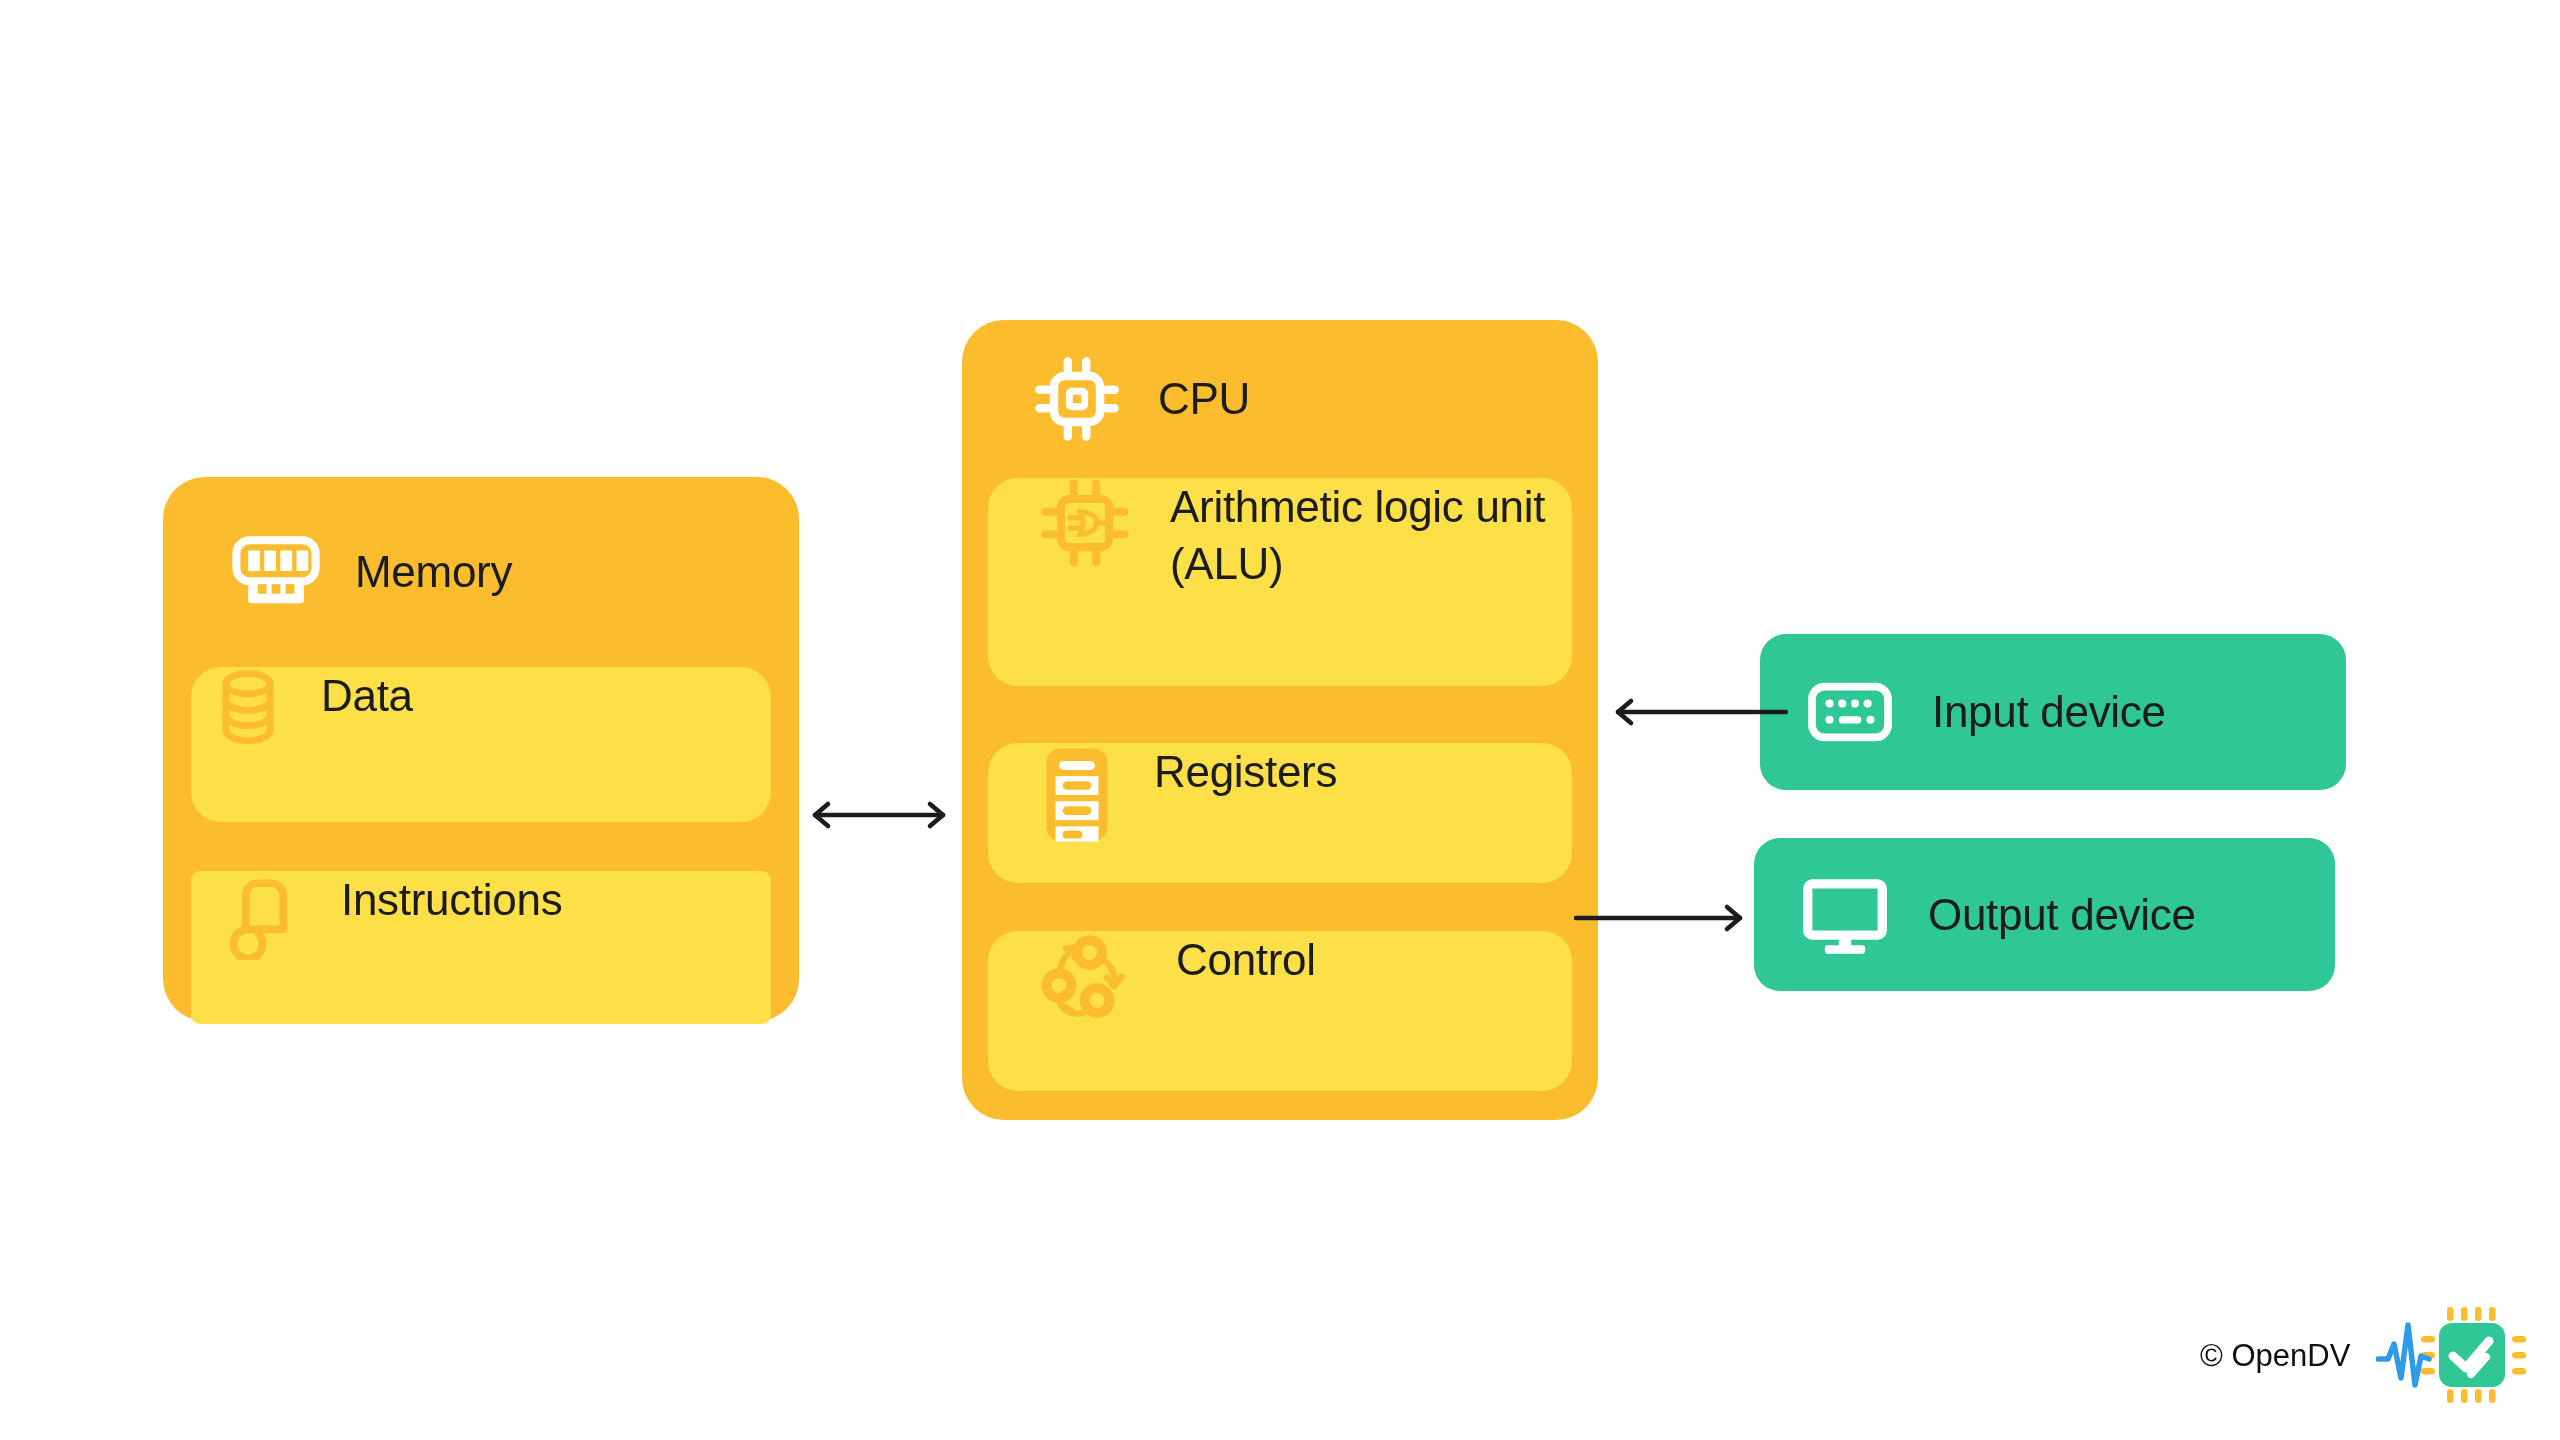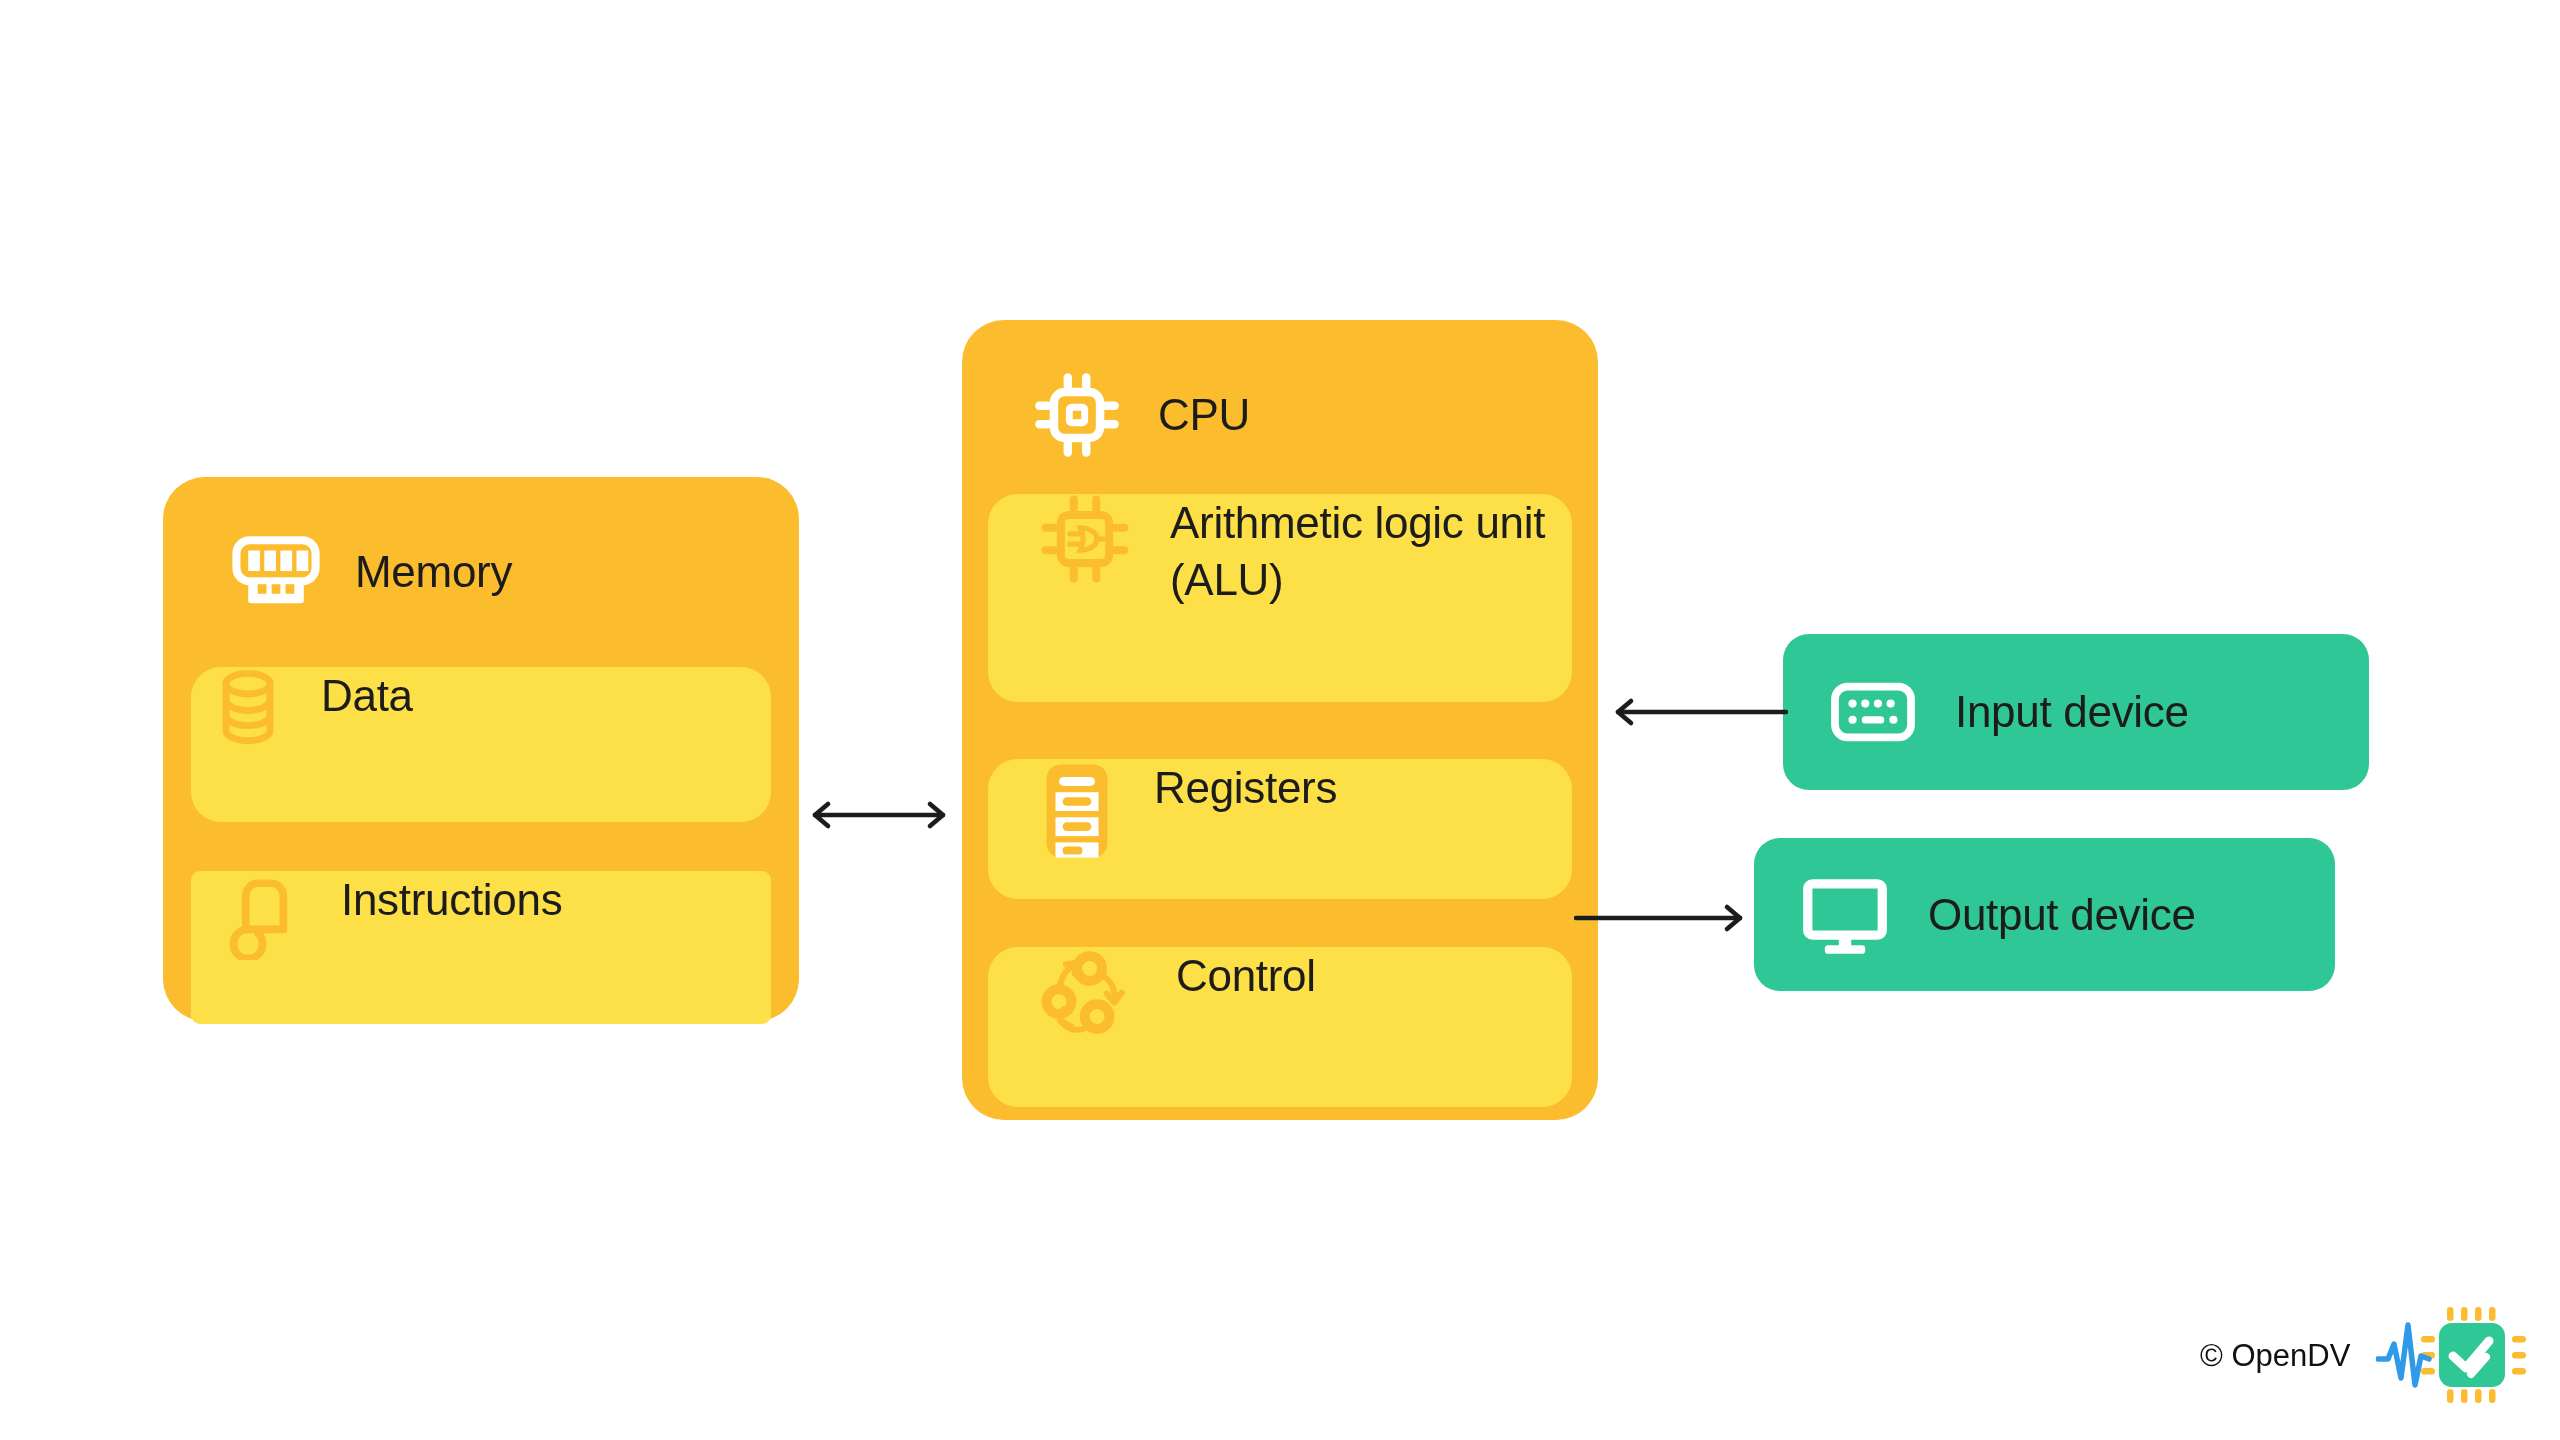--- a/index.html
+++ b/index.html
@@ -2,37 +2,37 @@
 <html style="--yellow: #FBBD2E; --green: #2EC795; --ink: #1C1C1C; --blue: #2F9BE8;"><head>
 <meta charset="utf-8">
 <style>
   html,body{margin:0;padding:0;background:#fff;}
   #canvas{
     position:relative;width:2560px;height:1440px;background:#fff;overflow:hidden;
     font-family:"Liberation Sans",sans-serif;color:var(--ink,#1c1c1c);
   }
   .group{position:absolute;background:var(--yellow,#FBBD2E);border-radius:42px;box-sizing:border-box;z-index:2;}
   #memory{left:163px;top:477px;width:636px;height:544px;padding:0 28px;}
-  #cpu{left:962px;top:320px;width:636px;height:800px;padding:16px 26px;}
+  #cpu{left:962px;top:320px;width:636px;height:800px;padding:0 26px;}
   .group-header{display:flex;align-items:center;}
   #memory .group-header{height:190px;padding-left:38px;gap:32px;}
   #cpu .group-header{height:158px;padding-left:46px;gap:38px;}
   .card{background:#fde047;border-radius:30px;display:flex;align-items:flex-start;box-sizing:border-box;}
   #memory .card{padding-left:24px;gap:40px;}
   #cpu .card{padding-left:52px;gap:40px;}
   .card-data{height:155px;margin-bottom:49px;}
   .card-instructions{height:153px;border-radius:9px;}
   .card-alu{height:208px;margin-bottom:57px;}
   .card-registers{height:140px;margin-bottom:48px;}
   .card-control{height:160px;}
   .label{font-size:44px;line-height:1.3;letter-spacing:-0.3px;}
   .label-wrap{max-width:420px;}
   .device{position:absolute;background:var(--green,#2EC795);border-radius:26px;display:flex;align-items:center;
           padding-left:46px;gap:38px;box-sizing:border-box;z-index:2;}
-  #input-device{left:1760px;top:634px;width:586px;height:156px;margin-left:23px;}
+  #input-device{left:1760px;top:634px;width:586px;height:156px;}
   #output-device{left:1754px;top:838px;width:581px;height:153px;}
   .icon{display:flex;align-items:center;justify-content:center;flex:0 0 auto;}
   .arrow{position:absolute;z-index:6;}
   .arrow path, .arrow line{stroke:var(--ink,#1c1c1c);stroke-width:4.6;fill:none;stroke-linecap:round;stroke-linejoin:round;}
   #credit{position:absolute;left:2200px;top:1296px;height:120px;display:flex;align-items:center;gap:26px;z-index:2;}
   .credit-text{font-size:31px;color:#111;white-space:nowrap;}
 </style>
 </head>
 <body>
 

